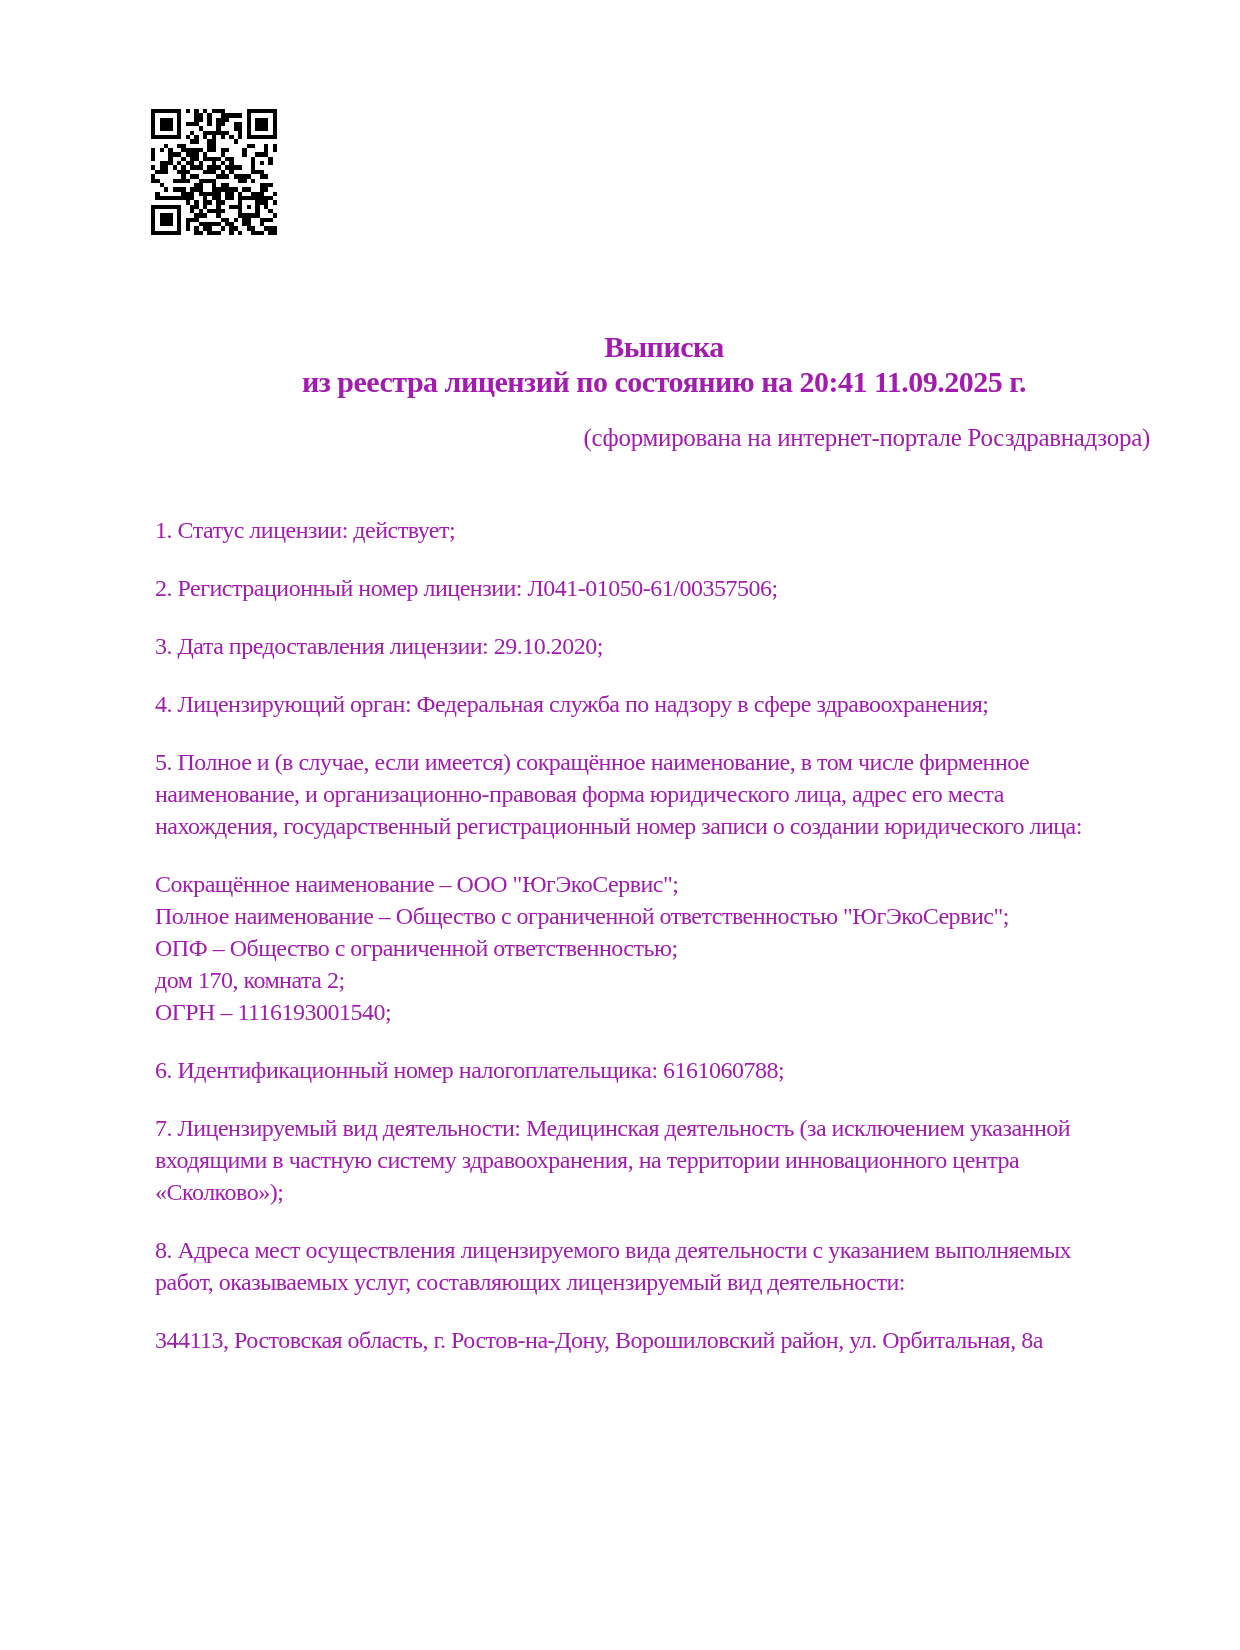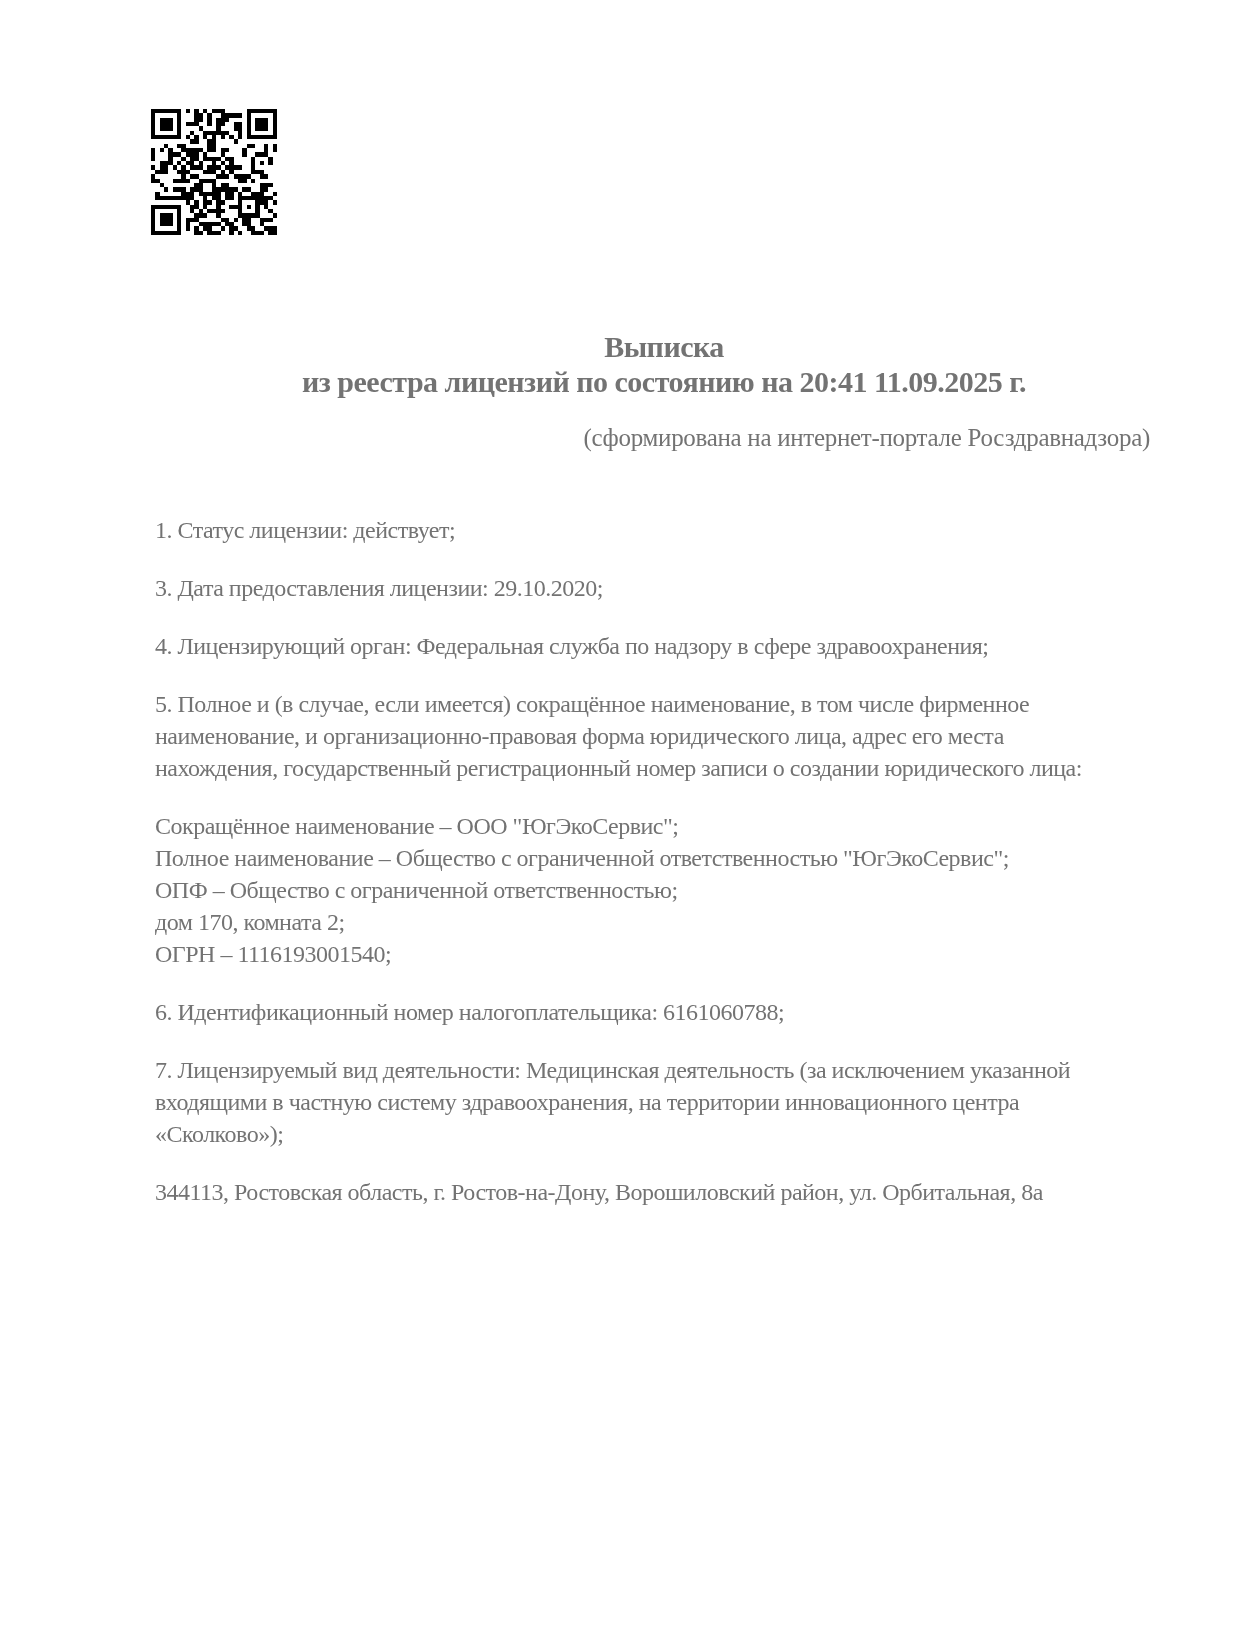--- a/index.html
+++ b/index.html
@@ -1,21 +1,21 @@
 <!DOCTYPE html>
 <html><head>
 <meta charset="utf-8">
 <style>
   html,body{margin:0;padding:0;}
   .page{
     position:relative;
     width:1240px;
     height:1650px;
     background:#ffffff;
-    color:#737373;
+    color:#a21caf;
     font-family:"Liberation Serif","DejaVu Serif",serif;
     overflow:hidden;
   }
   .qr{
     position:absolute;
     left:151px;
     top:109px;
     width:126px;
     height:126px;
   }
@@ -496,20 +496,23 @@
     <span class="title-line">из реестра лицензий по состоянию на 20:41 11.09.2025 г.</span>
   </div>
 
   <div class="subtitle">(сформирована на интернет-портале Росздравнадзора)</div>
 
   <div class="doc-body">
       <p class="para">
         <span class="ln">1. Статус лицензии: действует;</span>
       </p>
       <p class="para">
+        <span class="ln">2. Регистрационный номер лицензии: Л041-01050-61/00357506;</span>
+      </p>
+      <p class="para">
         <span class="ln">3. Дата предоставления лицензии: 29.10.2020;</span>
       </p>
       <p class="para">
         <span class="ln">4. Лицензирующий орган: Федеральная служба по надзору в сфере здравоохранения;</span>
       </p>
       <p class="para">
         <span class="ln">5. Полное и (в случае, если имеется) сокращённое наименование, в том числе фирменное</span>
         <span class="ln">наименование, и организационно-правовая форма юридического лица, адрес его места</span>
         <span class="ln">нахождения, государственный регистрационный номер записи о создании юридического лица:</span>
       </p>
@@ -522,17 +525,21 @@
       </p>
       <p class="para">
         <span class="ln">6. Идентификационный номер налогоплательщика: 6161060788;</span>
       </p>
       <p class="para">
         <span class="ln">7. Лицензируемый вид деятельности: Медицинская деятельность (за исключением указанной</span>
         <span class="ln">входящими в частную систему здравоохранения, на территории инновационного центра</span>
         <span class="ln">«Сколково»);</span>
       </p>
       <p class="para">
+        <span class="ln">8. Адреса мест осуществления лицензируемого вида деятельности с указанием выполняемых</span>
+        <span class="ln">работ, оказываемых услуг, составляющих лицензируемый вид деятельности:</span>
+      </p>
+      <p class="para">
         <span class="ln">344113, Ростовская область, г. Ростов-на-Дону, Ворошиловский район, ул. Орбитальная, 8а</span>
       </p>
     </div>
 
 </div>
 
 </body></html>

